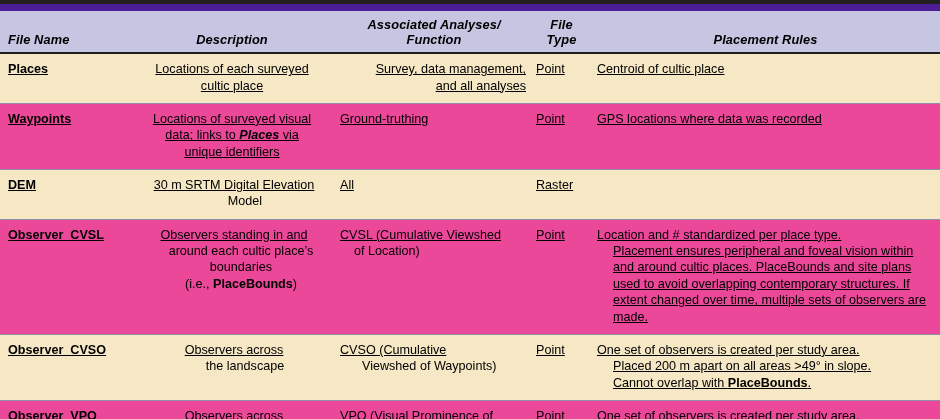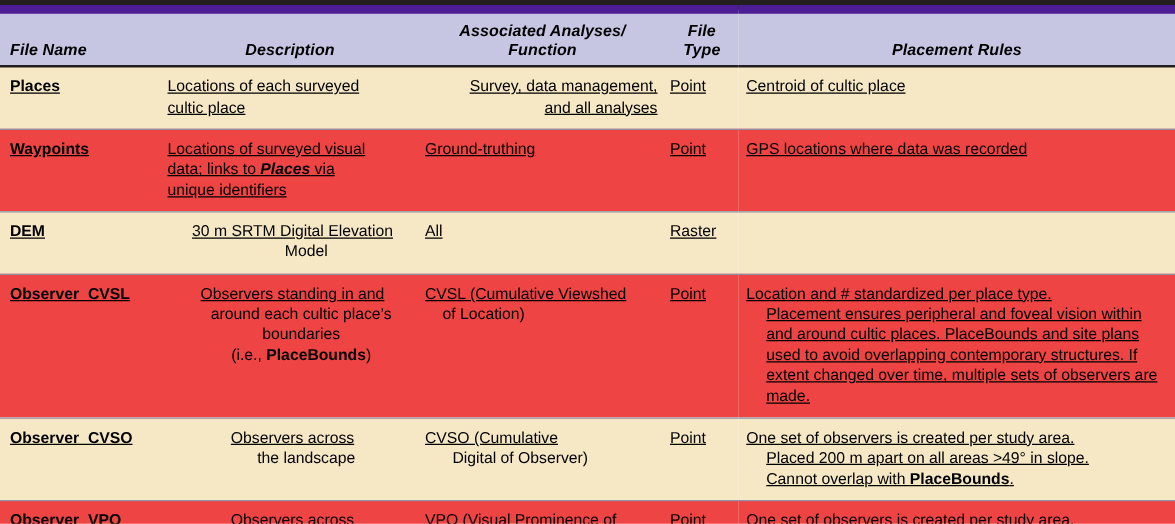--- a/index.html
+++ b/index.html
@@ -60,34 +60,34 @@
     border: none;
   }
 
   
   tbody td {
     padding: 7px 6px 9px 6px;
     vertical-align: top;
     line-height: 1.30;
   }
   tbody tr.band-cream td { background: #F6E7C5; }
-  tbody tr.band-lav   td { background: #ef4444; }
+  tbody tr.band-lav   td { background: #ec4899; }
 
   
   tbody tr td { border-top: 1px solid #8f8ea8; text-decoration: underline; }
   tbody tr.first-body td { border-top: 2.5px solid #231f20; }
 
   
   .cell-file {
     font-weight: bold;
     text-align: left;
     padding-left: 8px;
     white-space: nowrap;
   }
-  .cell-desc   { text-align: left; }
+  .cell-desc   { text-align: center; }
   .cell-desc.left-al  { text-align: center; padding-left: 10px; margin-top: 48px; }
   .cell-anal   { text-align: right; }
   .cell-anal.left-al  { text-align: left; padding-left: 4px; }
   .cell-type   { text-align: left; padding-left: 4px; }
   .cell-rules  { text-align: left; padding-left: 6px; }
   .bold { font-weight: bold; }
   .bolditalic { font-weight: bold; font-style: italic; }
 </style>
 </head>
 <body>
@@ -192,21 +192,21 @@
     </tr>
 
     <tr class="band-cream">
       <td class="cell-file">Observer_CVSO</td>
       <td class="cell-desc left-al">
         <span>Observers across</span><br>
         <span style="padding-left:22px;display:inline-block;">the landscape</span>
       </td>
       <td class="cell-anal left-al">
         <span>CVSO (Cumulative</span><br>
-        <span style="padding-left:22px;display:inline-block;">Digital of Observer)</span>
+        <span style="padding-left:22px;display:inline-block;">Viewshed of Waypoints)</span>
       </td>
       <td class="cell-type">Point</td>
       <td class="cell-rules">
         <div>One set of observers is created per study area.</div>
         <div style="padding-left:16px;">Placed 200 m apart on all areas &gt;49° in slope.</div>
         <div style="padding-left:16px;">
           <span>Cannot overlap with </span><span class="bold">PlaceBounds</span><span>.</span>
         </div>
       </td>
     </tr>

